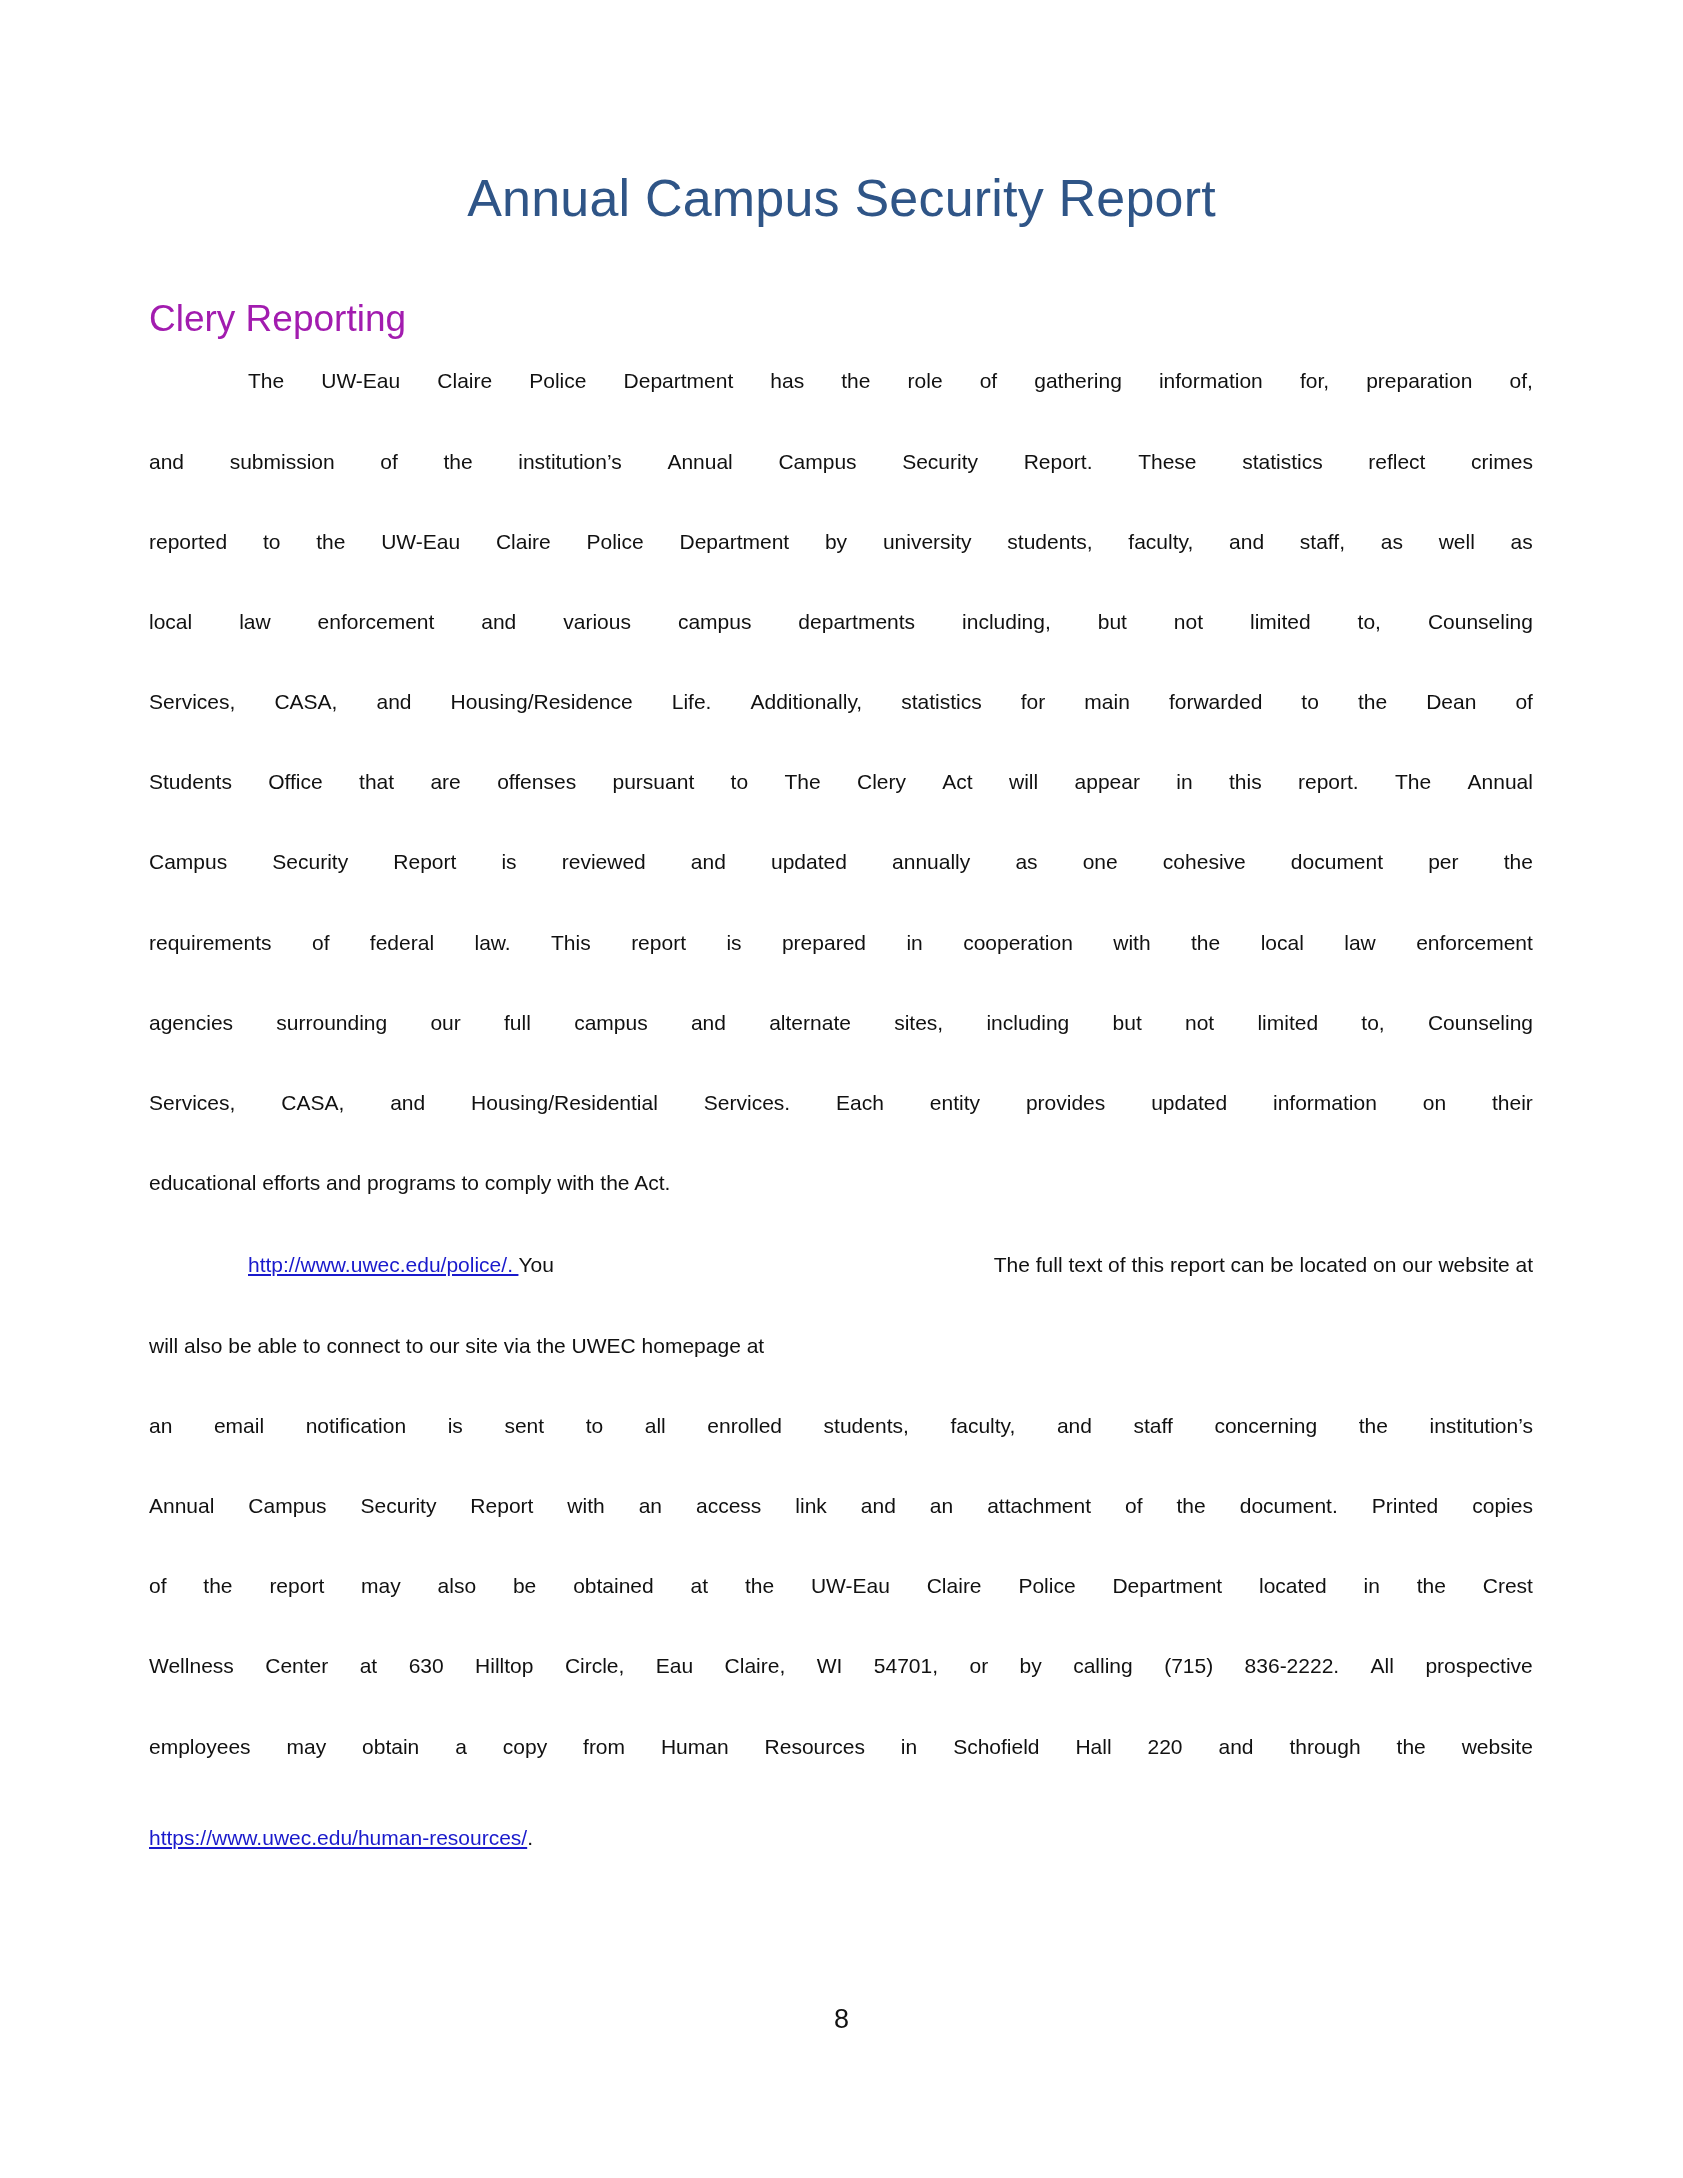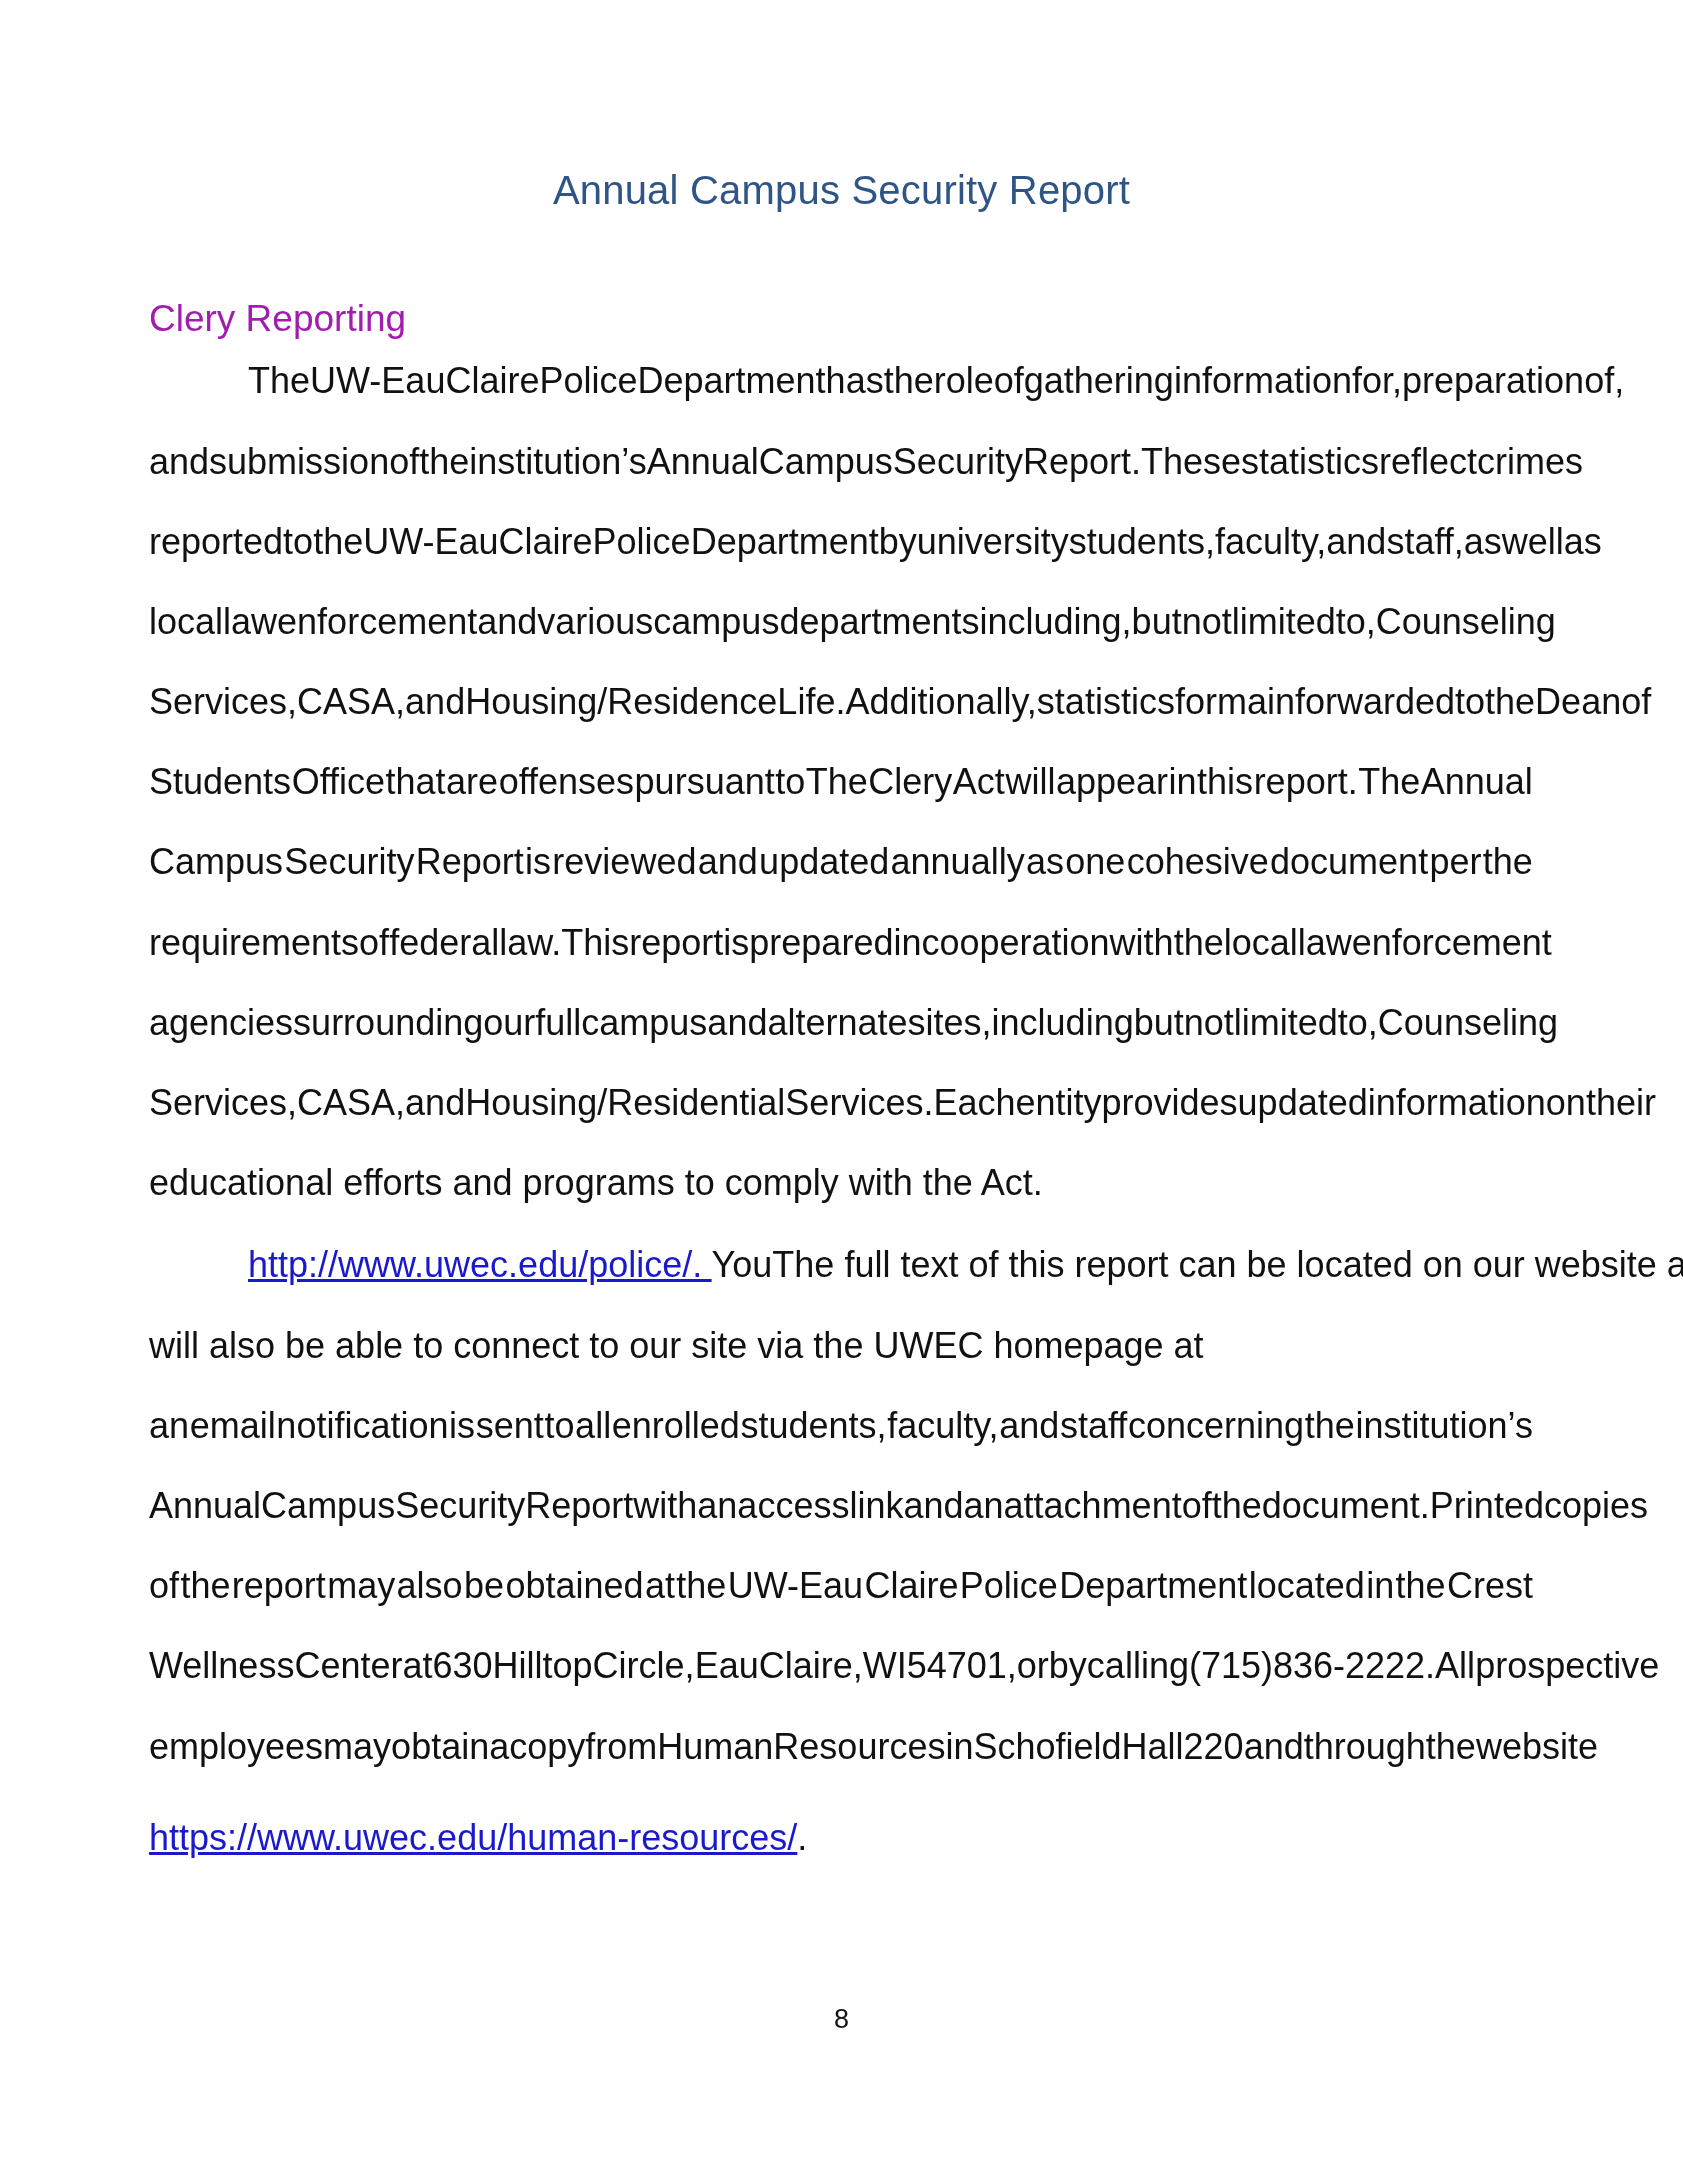--- a/index.html
+++ b/index.html
@@ -1,21 +1,21 @@
 <!DOCTYPE html>
 <html><head>
 <meta charset="utf-8">
 <style>
   html, body { margin:0; padding:0; background:#ffffff; }
   body { width:1683px; height:2178px; position:relative; overflow:hidden;
          font-family:"Liberation Sans", "DejaVu Sans", sans-serif; color:#111; }
   .title { position:absolute; top:168px; left:0; width:1683px; text-align:center;
-           font-size:40px; color:#2f5587; letter-spacing:0.2px; }
+           font-size:52px; color:#2f5587; letter-spacing:0.2px; }
   .heading { position:absolute; top:298px; left:149px; font-size:37px; color:#a21caf; }
-  .line { position:absolute; left:149px; width:1384px; font-size:36px; line-height:36px;
+  .line { position:absolute; left:149px; width:1384px; font-size:21px; line-height:36px;
           text-align:justify; text-align-last:justify; white-space:nowrap; }
   .line.indent { left:248px; width:1285px; }
   .line.last { text-align-last:left; }
   .jl { display:flex; justify-content:space-between; width:100%; }
   .link { color:#1a1acc; text-decoration:underline; }
   .pagenum { position:absolute; top:2004px; left:0; width:1683px; text-align:center; font-size:27px; }
 </style>
 </head>
 <body>
 

